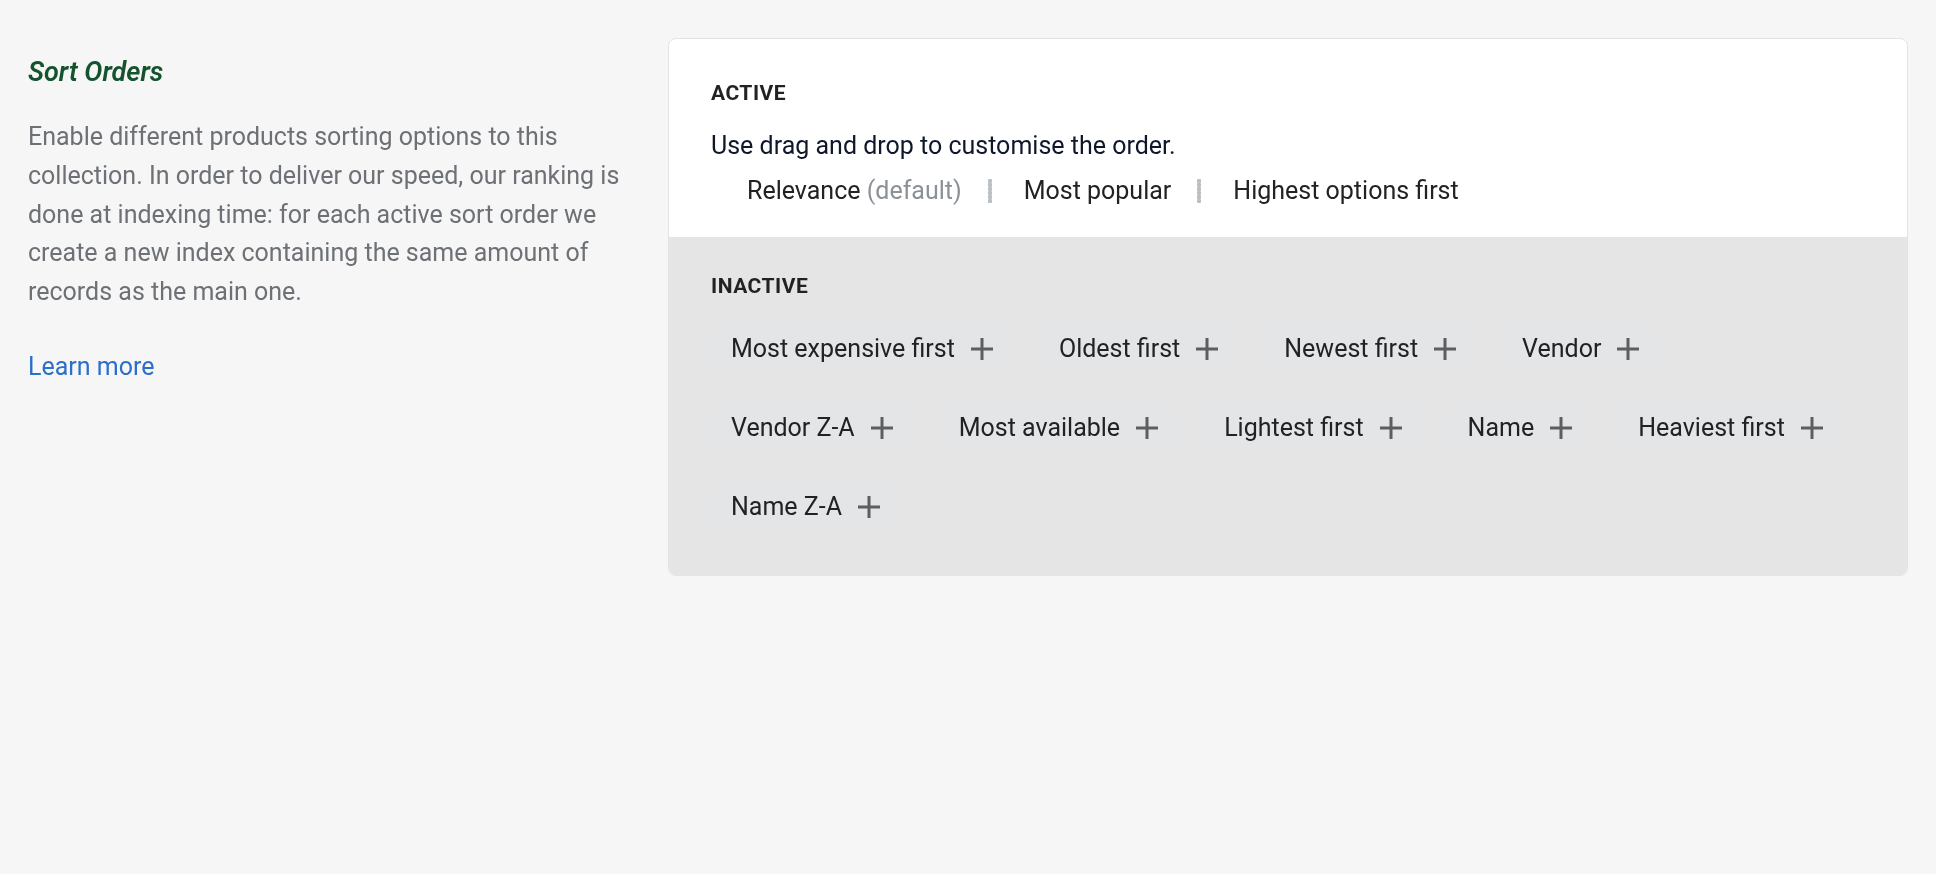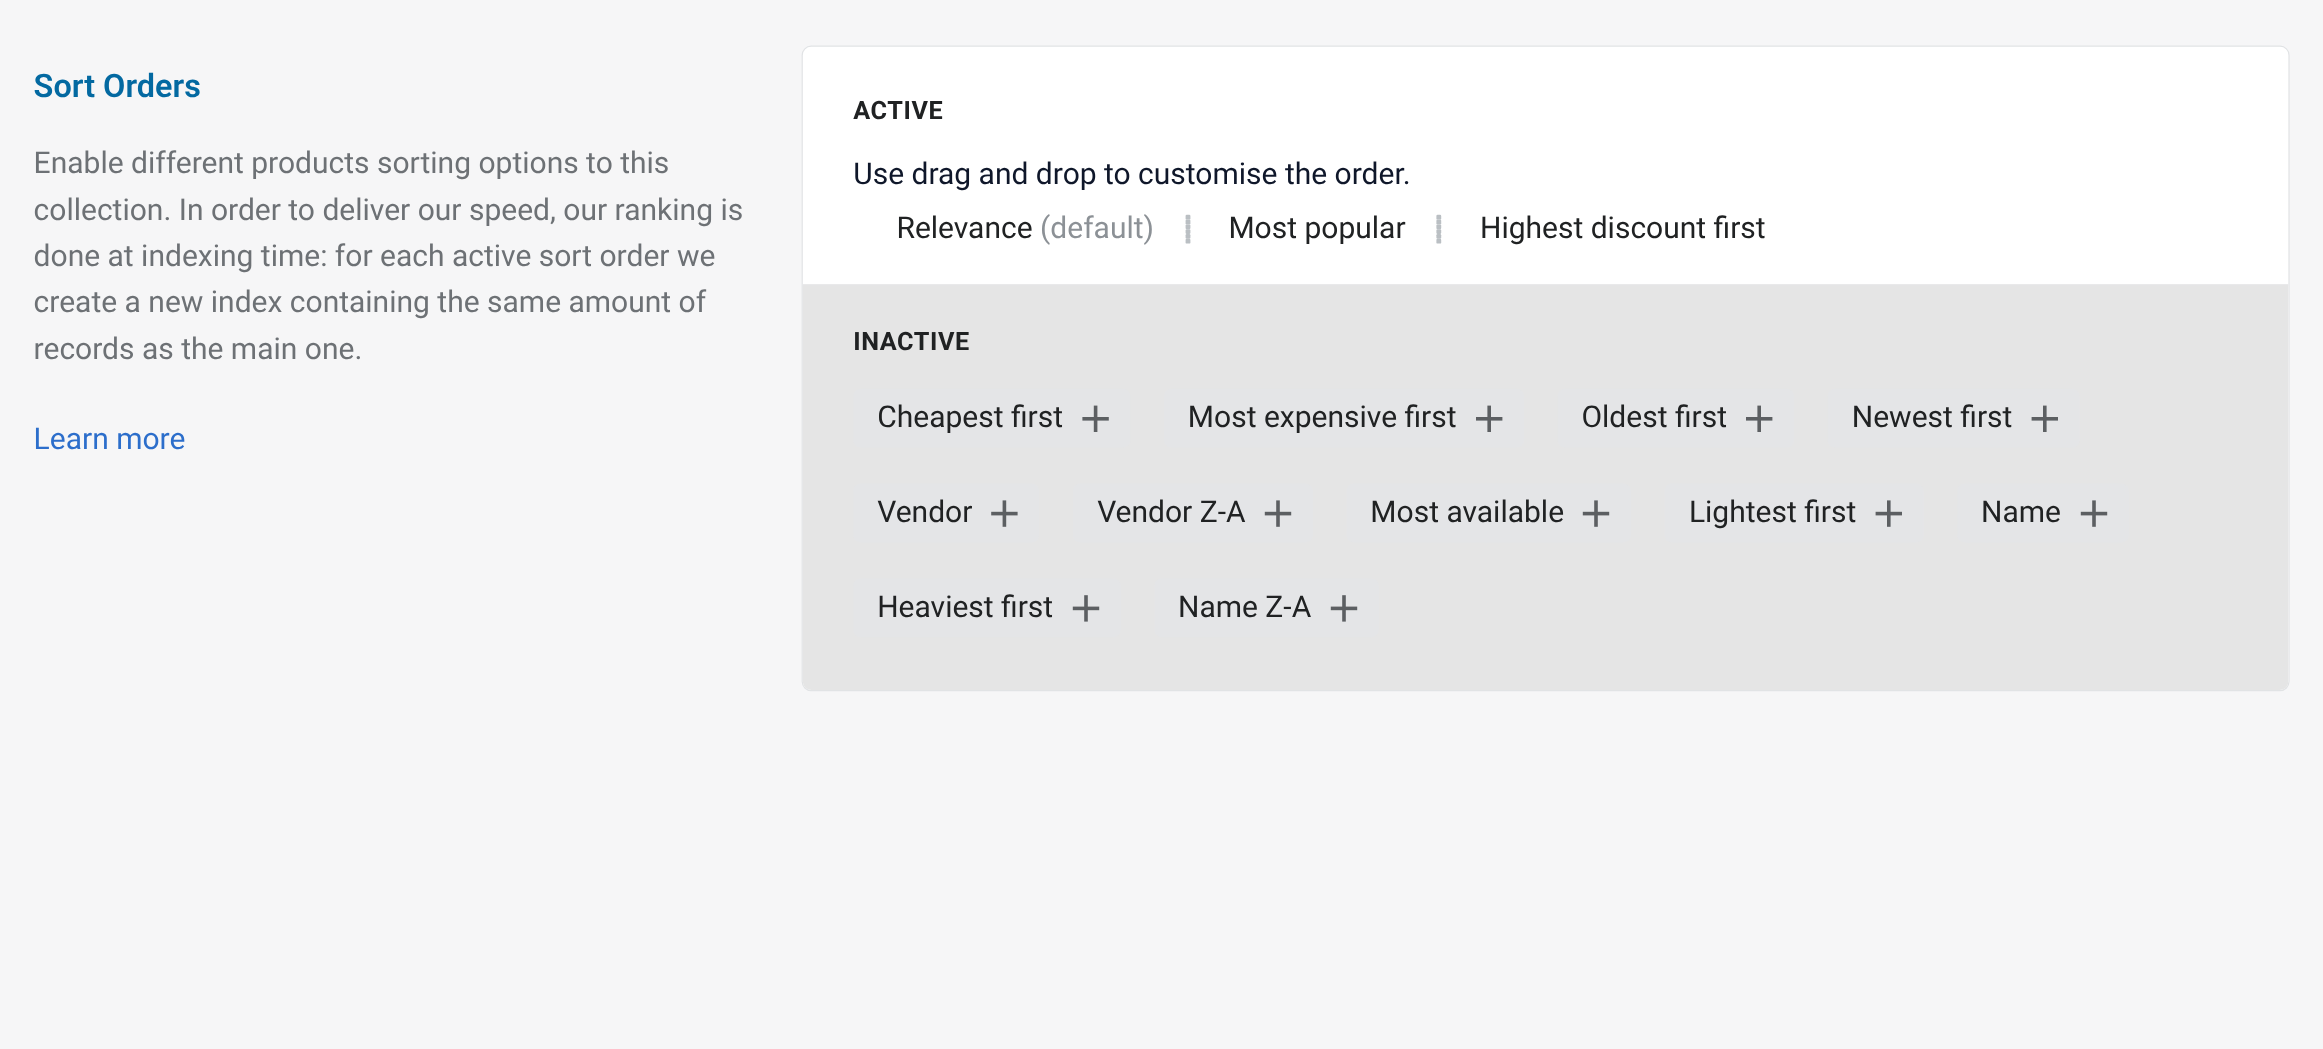--- a/index.html
+++ b/index.html
@@ -19,21 +19,22 @@
   }
   
   .left-col {
     flex: 0 0 600px;
     padding-top: 18px;
   }
   .left-col h2 {
     font-size: 27px;
     font-weight: 600;
     margin-bottom: 30px;
-    color: #0369a1;
+    color: #14532d;
+    font-style: italic;
   }
   .left-col p.desc {
     font-size: 25px;
     line-height: 1.55;
     color: #6d7175;
     margin-bottom: 40px;
   }
   .left-col a.learn-more {
     font-size: 25px;
     color: #2c6ecb;
@@ -182,34 +183,30 @@
 
         <div class="active-item">
           <span class="drag-handle">
             <span></span>
               <span></span>
               <span></span>
               <span></span>
               <span></span>
               <span></span>
           </span>
-          <span>Highest discount first</span>
+          <span>Highest options first</span>
         </div>
 
       </div>
     </div>
 
     <div class="section inactive">
       <div class="section-heading">INACTIVE</div>
       <div class="chip-row">
         <div class="chip">
-          <span>Cheapest first</span>
-          <span class="plus-icon"></span>
-        </div>
-        <div class="chip">
           <span>Most expensive first</span>
           <span class="plus-icon"></span>
         </div>
         <div class="chip">
           <span>Oldest first</span>
           <span class="plus-icon"></span>
         </div>
         <div class="chip">
           <span>Newest first</span>
           <span class="plus-icon"></span>

